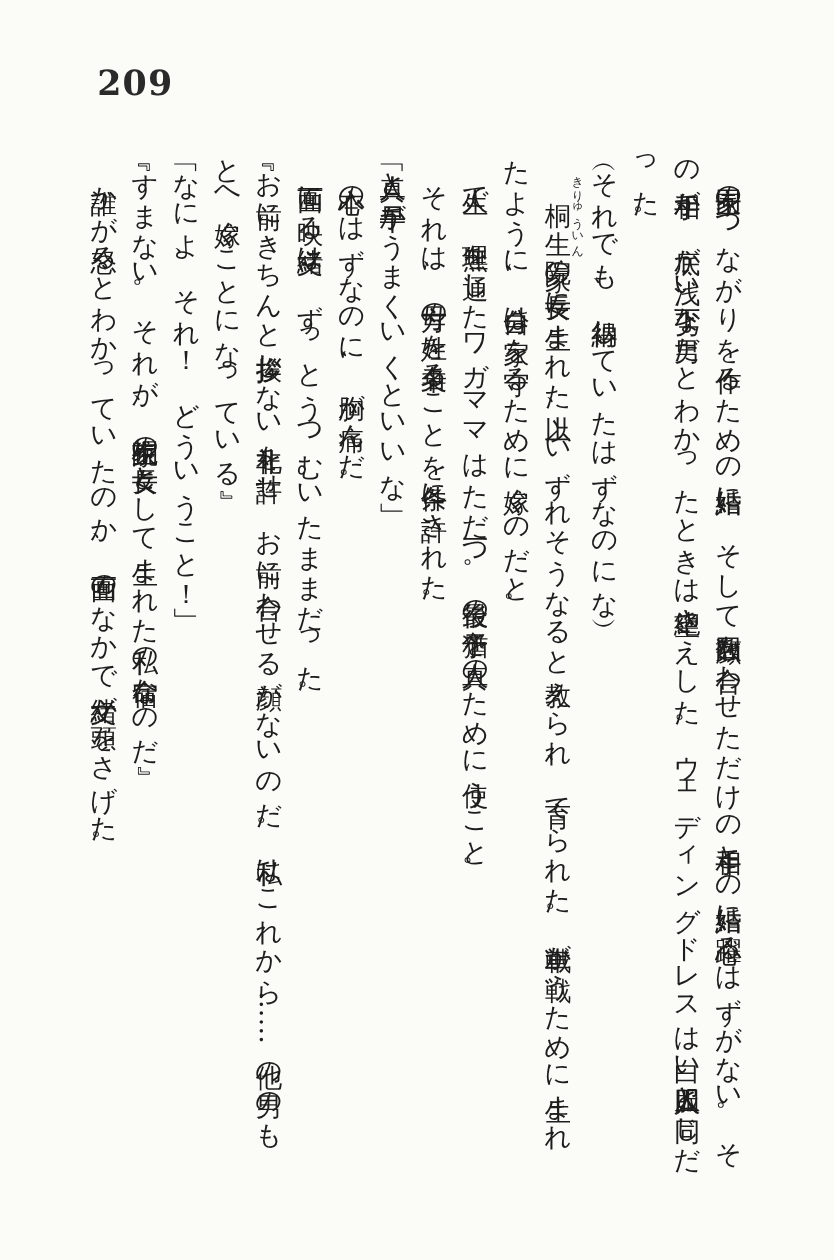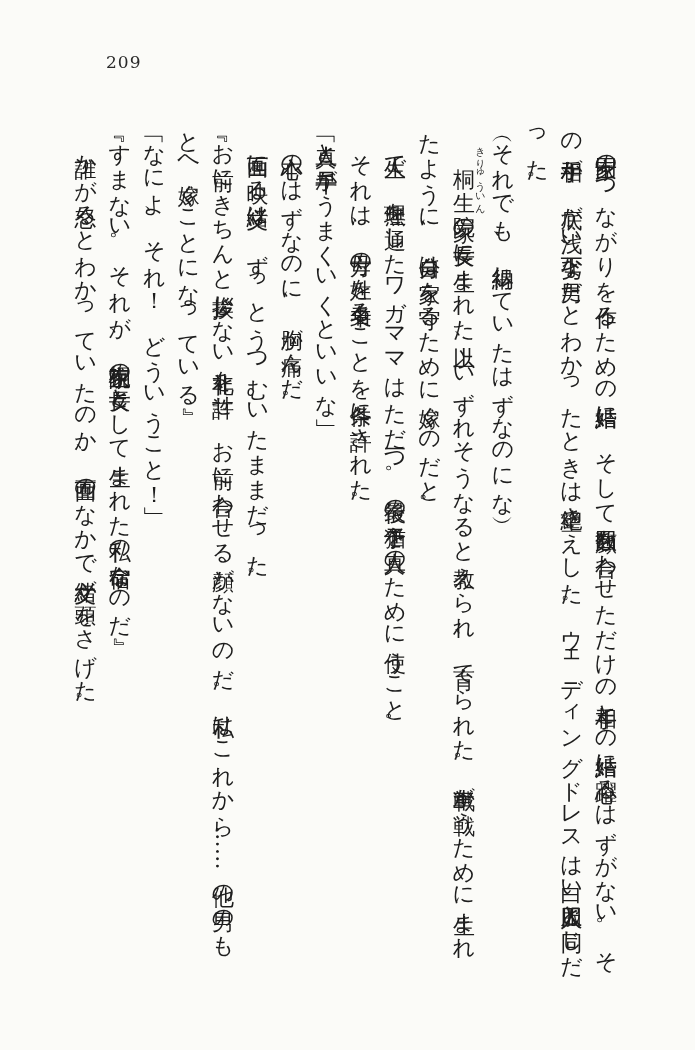--- a/index.html
+++ b/index.html
@@ -15,25 +15,26 @@
   .book-page {
     position: relative;
     width: 695px;
     height: 1050px;
     background: #fbfbf8;
     font-family: "DejaVu Serif", "Liberation Serif", serif;
   }
   .page-number {
     position: absolute;
     top: 52px;
-    left: 106px;
-    font-size: 17px;
+    left: 81px;
+    font-size: 29px;
     color: #2a2a2a;
     letter-spacing: 1px;
     font-family: "DejaVu Serif", "Liberation Serif", serif;
+    font-weight: bold;
   }
   .text-block {
     position: absolute;
     top: 118px;
     right: 72px;
     width: 554px;
     height: 848px;
     writing-mode: vertical-rl;
     -webkit-writing-mode: vertical-rl;
     text-orientation: mixed;

